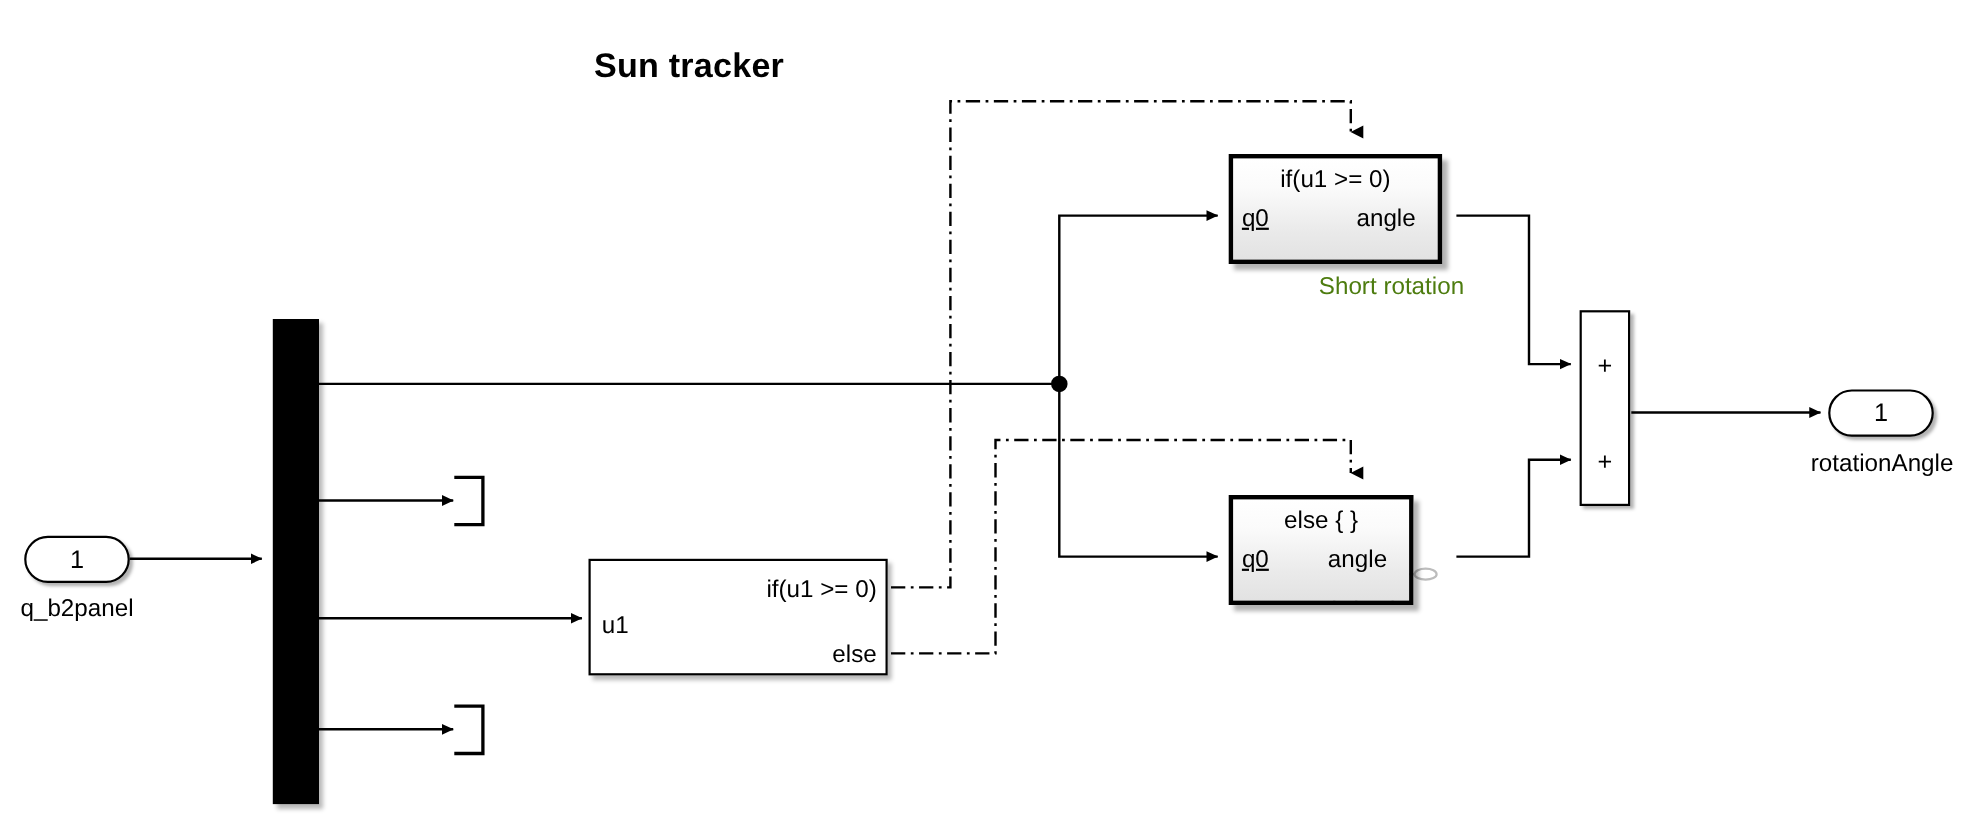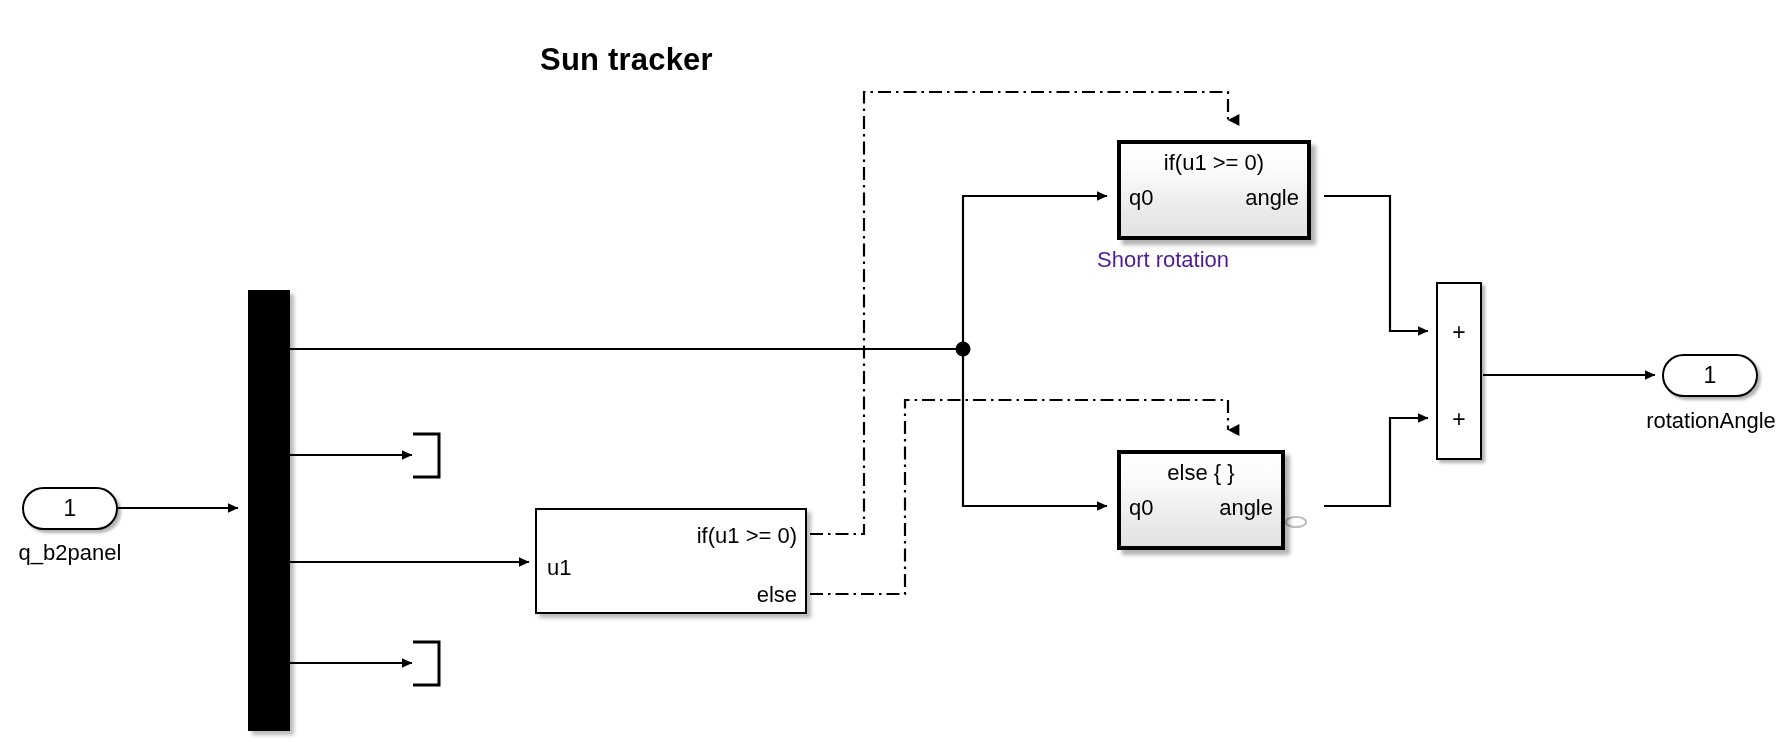--- a/index.html
+++ b/index.html
@@ -104,33 +104,34 @@
     text-align: center;
     font-size: 22px;
     color: #000000;
     white-space: nowrap;
   }
   .sub-port-in {
     position: absolute;
     left: 8px;
     font-size: 22px;
     color: #000000;
+    text-decoration: underline;
   }
   .sub-port-out {
     position: absolute;
-    right: 8px;
+    right: 20px;
     font-size: 22px;
     color: #000000;
   }
   .sub-label {
     position: absolute;
     font-size: 22px;
-    color: #4c1d95;
-    white-space: nowrap;
-    text-align: left;
+    color: #4d7c0f;
+    white-space: nowrap;
+    text-align: right;
   }
 
   
   .sum-block {
     position: absolute;
     box-sizing: border-box;
     background: #ffffff;
     border: 2.2px solid #000000;
     box-shadow: 3px 3px 3px rgba(0,0,0,0.30);
   }

